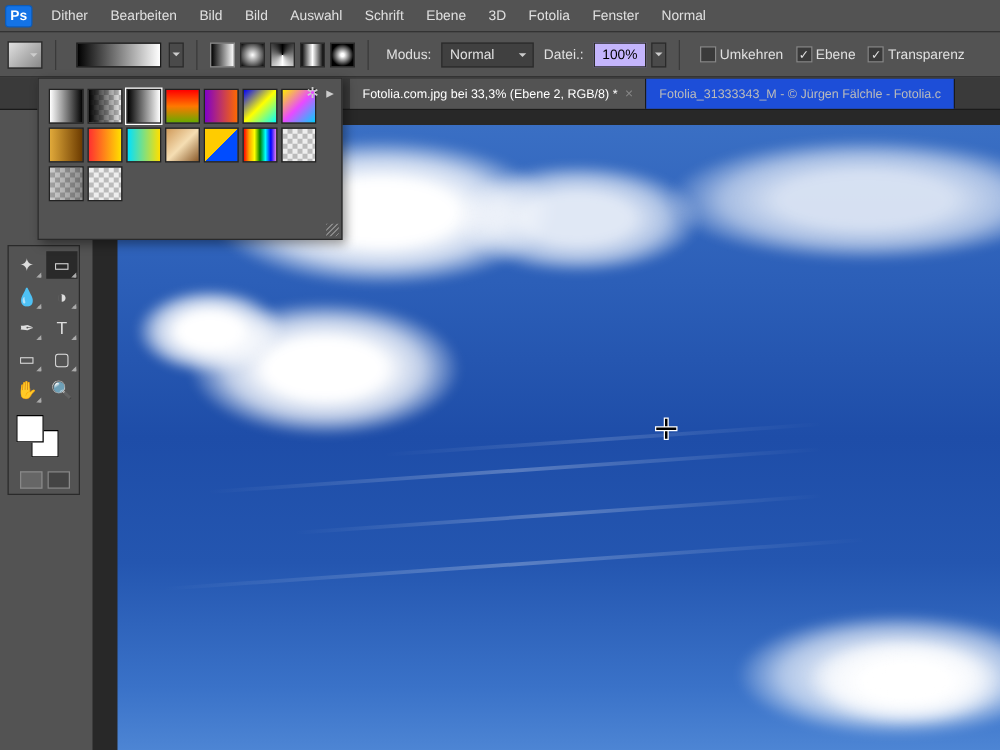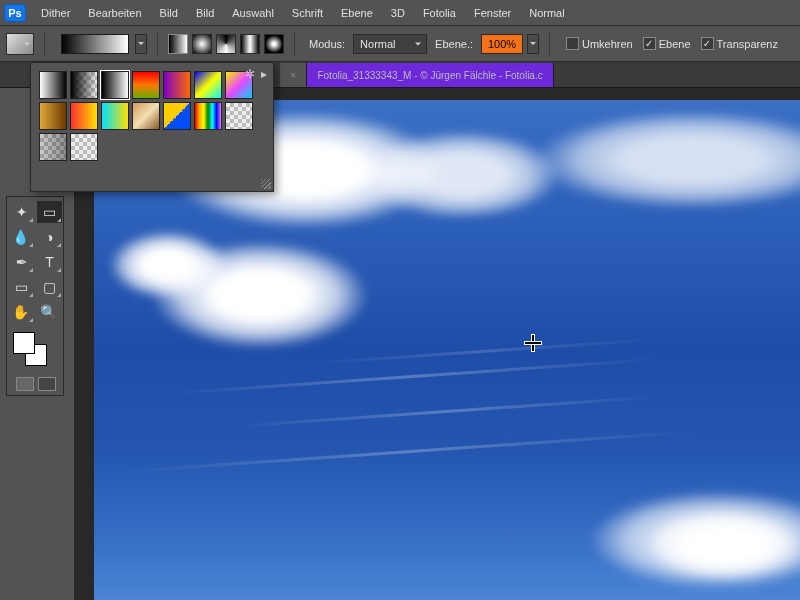--- a/index.html
+++ b/index.html
@@ -21,28 +21,28 @@
   .grad-type { width:20px; height:20px; border:1px solid #2a2a2a; background:#3a3a3a; display:flex; align-items:center; justify-content:center; }
   .grad-type.sel { border-color:#888; background:#2a2a2a; }
   .gt-linear{background:linear-gradient(90deg,#000,#fff)!important;}
   .gt-radial{background:radial-gradient(circle,#fff,#000)!important;}
   .gt-angle{background:conic-gradient(#000,#fff,#000)!important;}
   .gt-refl{background:linear-gradient(90deg,#000,#fff,#000)!important;}
   .gt-diamond{background:radial-gradient(circle,#fff 10%,#000 70%)!important;}
   .lbl { color:#e0e0e0; margin:0 4px; }
   .combo { height:20px; background:#404040; border:1px solid #2a2a2a; color:#e0e0e0; padding:0 18px 0 6px; display:flex; align-items:center; position:relative; min-width:74px;}
   .combo::after{content:"";position:absolute;right:5px;top:50%;border:3px solid transparent;border-top-color:#ccc;transform:translateY(-25%);}
-  .numfield { width:42px; height:20px; background:#f97316; color:#000; border:1px solid #2a2a2a; text-align:center; line-height:18px; font-size:11px;}
+  .numfield { width:42px; height:20px; background:#c4b5fd; color:#000; border:1px solid #2a2a2a; text-align:center; line-height:18px; font-size:11px;}
   .chk { width:13px; height:13px; border:1px solid #888; background:#3a3a3a; display:inline-flex; align-items:center; justify-content:center; margin-right:3px; vertical-align:middle;}
   .chk.on::before{content:"✓"; font-size:10px; color:#e0e0e0;}
   .chkwrap{display:flex;align-items:center;margin-left:6px;}
   
   
   .tabbar { height: 26px; background: #3a3a3a; display: flex; align-items: flex-end; padding-left: 280px; border-bottom: 1px solid #1a1a1a; position:relative; }
-  .tab { height:24px; padding:0 10px; background:#6d28d9; color:#bbb; display:flex; align-items:center; gap:6px; font-size:10px; border-right:1px solid #1a1a1a; max-width:270px; overflow:hidden; white-space:nowrap;}
+  .tab { height:24px; padding:0 10px; background:#1d4ed8; color:#bbb; display:flex; align-items:center; gap:6px; font-size:10px; border-right:1px solid #1a1a1a; max-width:270px; overflow:hidden; white-space:nowrap;}
   .tab.active{ background:#535353; color:#fff; }
   .tab .x{font-size:11px;color:#888;}
   
   
   .workspace { position:absolute; left:74px; top:88px; right:0; bottom:0; background:#282828; overflow:hidden;}
   .canvas { position:absolute; left:20px; top:12px; right:0; bottom:0; }
   .sky { width:100%; height:100%; background: linear-gradient(180deg,#3a6fc4 0%, #2c5fb8 25%, #1e4da8 50%, #2456b0 70%, #3a72c8 90%, #4d85d4 100%); position:relative; overflow:hidden;}
   .cloud{position:absolute;background:radial-gradient(ellipse,#fff 30%,rgba(255,255,255,0.7) 50%,transparent 70%);border-radius:50%;filter:blur(4px);}
   .c1{left:10%;top:2%;width:280px;height:120px;}
   .c1b{left:0%;top:0%;width:180px;height:80px;}
@@ -124,40 +124,41 @@
   <div class="dd-arrow"></div>
   <div class="sep"></div>
   <div class="grad-type sel gt-linear"></div>
   <div class="grad-type gt-radial"></div>
   <div class="grad-type gt-angle"></div>
   <div class="grad-type gt-refl"></div>
   <div class="grad-type gt-diamond"></div>
   <div class="sep"></div>
   <span class="lbl">Modus:</span>
   <div class="combo">Normal</div>
-  <span class="lbl">Ebene.:</span>
+  <span class="lbl">Datei.:</span>
   <div class="numfield">100%</div>
   <div class="dd-arrow"></div>
   <div class="sep"></div>
   <div class="chkwrap">
     <span class="chk"></span>
     <span>Umkehren</span>
   </div>
   <div class="chkwrap">
     <span class="chk on"></span>
     <span>Ebene</span>
   </div>
   <div class="chkwrap">
     <span class="chk on"></span>
     <span>Transparenz</span>
   </div>
 </div>
 
 <div class="tabbar">
   <div class="tab active">
+    <span>Fotolia.com.jpg bei 33,3% (Ebene 2, RGB/8) *</span>
     <span class="x">×</span>
   </div>
   <div class="tab">
     <span>Fotolia_31333343_M - © Jürgen Fälchle - Fotolia.c</span>
   </div>
 </div>
 
 <div class="workspace">
   <div class="canvas">
     <div class="sky">

